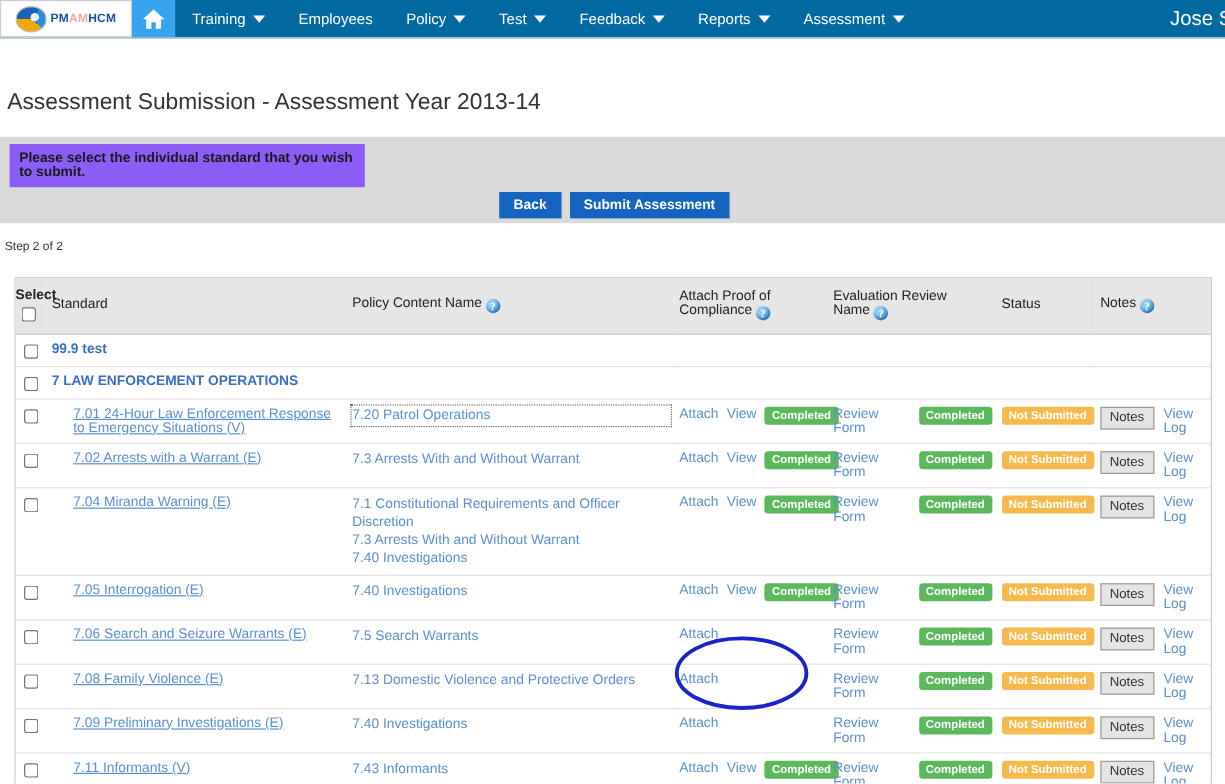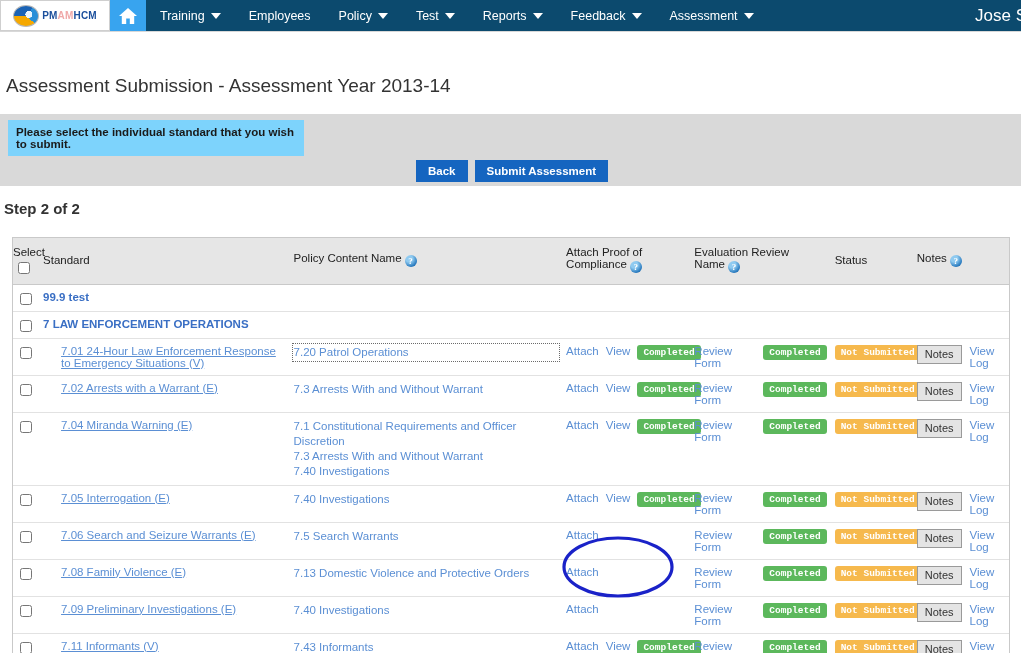--- a/index.html
+++ b/index.html
@@ -8,21 +8,21 @@
     width: 1021px; height: 653px;
     overflow: hidden;
     background: #ffffff;
     font-family: "Liberation Sans", sans-serif;
   }
 
   
   .navbar {
     position: relative;
     height: 32px;
-    background: #0c4a6e;
+    background: #0369a1;
     display: flex;
     align-items: stretch;
     border-bottom: 1px solid #d8d8d8;
   }
   .logo-box {
     width: 110px;
     background: #ffffff;
     border: 1px solid #cfcfcf;
     display: flex;
     align-items: center;
@@ -89,21 +89,21 @@
   .gray-panel {
     margin-top: 17px;
     background: #d9d9d9;
     height: 72px;
     position: relative;
   }
   .info-bar {
     position: absolute;
     left: 8px; top: 6px;
     width: 296px; height: 36px;
-    background: #7dd3fc;
+    background: #8b5cf6;
     display: flex; align-items: center;
     padding-left: 8px;
     font-size: 11.5px;
     font-weight: bold;
     color: #1a1a1a;
   }
   .btn-row {
     position: absolute;
     left: 416px; top: 46px;
     display: flex; gap: 7px;
@@ -115,24 +115,23 @@
     font-weight: bold;
     border: none;
     padding: 4px 12px;
     height: 22px;
     line-height: 14px;
     cursor: pointer;
     font-family: "Liberation Sans", sans-serif;
   }
 
   .step-label {
-    font-size: 15px;
+    font-size: 10px;
     color: #333333;
     margin: 14px 0 0 4px;
-    font-weight: bold;
   }
 
   
   .table-wrap {
     position: relative;
     margin: 20px 0 0 12px;
     width: 998px;
     border: 1px solid #c9c9c9;
     background: #ffffff;
   }
@@ -161,21 +160,21 @@
   }
   .c-select { width: 26px; text-align: center !important; }
   .c-std { width: 250px; }
   .c-policy { width: 272px; }
   .c-attach { width: 128px; }
   .c-review { width: 140px; }
   .c-status { width: 82px; }
   .c-notes { width: 96px; }
 
   .hdr-select { text-align: center !important; padding-left: 0 !important; }
-  .hdr-select .lbl { display: block; margin-bottom: 2px; }
+  .hdr-select .lbl { display: block; margin-bottom: 2px; font-weight: bold; }
 
   input[type=checkbox] {
     width: 12px; height: 12px;
     margin: 2px 0 0 0;
     vertical-align: middle;
   }
 
   .help-icon {
     display: inline-block;
     width: 12px; height: 12px;
@@ -206,21 +205,20 @@
 
   .badge {
     display: inline-block;
     font-size: 9.5px;
     font-weight: bold;
     color: #ffffff;
     padding: 2px 6px;
     border-radius: 3px;
     line-height: 11px;
     white-space: nowrap;
-    font-family: Liberation Mono, monospace;
   }
   .badge-completed { background: #5cb85c; }
   .badge-notsub { background: #f6b94d; }
 
   .notes-btn {
     display: inline-block;
     background: #e4e4e4;
     border: 1px solid #9a9a9a;
     color: #333333;
     font-size: 11px;
@@ -267,25 +265,25 @@
     </div>
     <div class="nav-item">
       <span>Policy</span>
       <i class="caret"></i>
     </div>
     <div class="nav-item">
       <span>Test</span>
       <i class="caret"></i>
     </div>
     <div class="nav-item">
+      <span>Feedback</span>
+      <i class="caret"></i>
+    </div>
+    <div class="nav-item">
       <span>Reports</span>
-      <i class="caret"></i>
-    </div>
-    <div class="nav-item">
-      <span>Feedback</span>
       <i class="caret"></i>
     </div>
     <div class="nav-item">
       <span>Assessment</span>
       <i class="caret"></i>
     </div>
   </div>
 
   <div class="nav-user">Jose S</div>
 </div>

